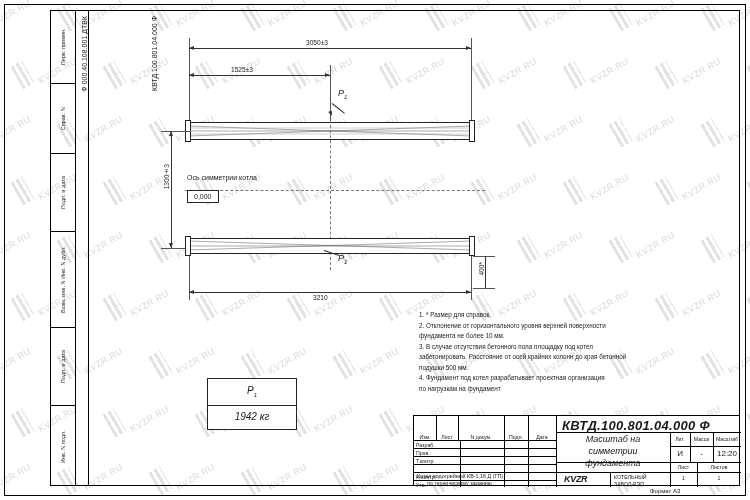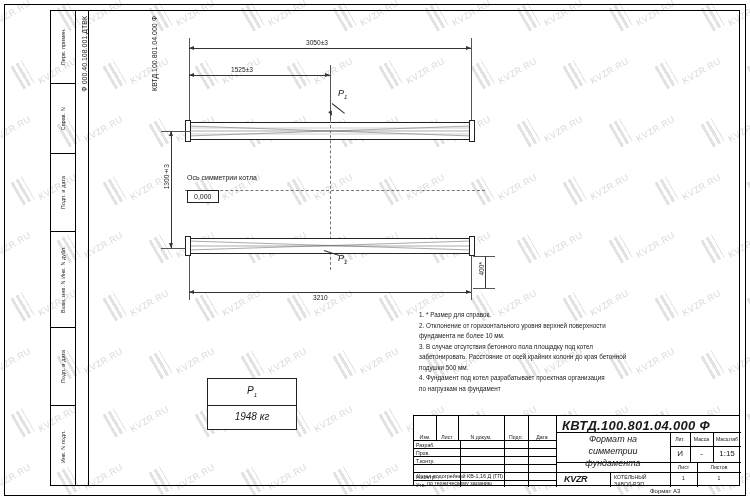--- a/index.html
+++ b/index.html
@@ -354,21 +354,21 @@
       <div>подушки 500 мм.</div>
       <div>4. Фундамент под котел разрабатывает проектная организация</div>
       <div>по нагрузкам на фундамент</div>
     </div>
 
     <div id="wbox" style="left:118px;top:368px;width:90px;height:52px;">
       <div class="wdiv" style="top:26px;"></div>
       <div class="wtxt" style="top:6px;">
         <span>P</span><sub style="font-size:6px">1</sub>
       </div>
-      <div class="wtxt" style="top:32px;">1948 кг</div>
+      <div class="wtxt" style="top:32px;">1942 кг</div>
     </div>
 
   </div>
 
   <div id="tb" style="left:413px;top:415px;width:327px;height:71px;">
 
     <div class="v" style="left:142px;top:0;height:71px;"></div>
     <div class="h" style="left:0;top:24px;width:142px;"></div>
 
     <div class="v" style="left:22px;top:0;height:24px;"></div>
@@ -402,31 +402,31 @@
     <div class="h" style="left:142px;top:46px;width:185px;"></div>
     <div class="h" style="left:256px;top:30px;width:71px;"></div>
     <div class="v" style="left:256px;top:16px;height:55px;"></div>
     <div class="v" style="left:276px;top:16px;height:30px;"></div>
     <div class="v" style="left:299px;top:16px;height:30px;"></div>
     <div class="v" style="left:283px;top:46px;height:25px;"></div>
     <div class="h" style="left:256px;top:56px;width:71px;"></div>
 
     <div id="tbtitle" style="left:148px;top:2px;">КВТД.100.801.04.000  Ф</div>
 
-    <div class="tbsub" style="left:142px;top:18px;width:114px;">Формат на</div>
+    <div class="tbsub" style="left:142px;top:18px;width:114px;">Масштаб на</div>
     <div class="tbsub" style="left:142px;top:30px;width:114px;">симметрии</div>
     <div class="tbsub" style="left:142px;top:42px;width:114px;">фундамента</div>
 
     <div class="tcell tc-c" style="left:256px;top:19px;width:20px;">Лит.</div>
     <div class="tcell tc-c" style="left:276px;top:19px;width:23px;">Масса</div>
     <div class="tcell tc-c" style="left:299px;top:19px;width:28px;">Масштаб</div>
 
     <div class="tcell tc-c" style="left:256px;top:33px;width:20px;font-size:8px;">И</div>
     <div class="tcell tc-c" style="left:276px;top:33px;width:23px;font-size:8px;">-</div>
-    <div class="tcell tc-c" style="left:299px;top:33px;width:28px;font-size:8px;">1:15</div>
+    <div class="tcell tc-c" style="left:299px;top:33px;width:28px;font-size:8px;">12:20</div>
 
     <div class="tcell tc-c" style="left:256px;top:47px;width:27px;">Лист</div>
     <div class="tcell tc-c" style="left:283px;top:47px;width:44px;">Листов</div>
     <div class="tcell tc-c" style="left:256px;top:58px;width:27px;">1</div>
     <div class="tcell tc-c" style="left:283px;top:58px;width:44px;">1</div>
 
     <div class="h" style="left:142px;top:56px;width:114px;"></div>
     <div class="v" style="left:196px;top:56px;height:15px;"></div>
     <div id="logo" style="left:150px;top:58px;">KVZR</div>
     <div class="tcell" style="left:198px;top:57px;">КОТЕЛЬНЫЙ</div>

